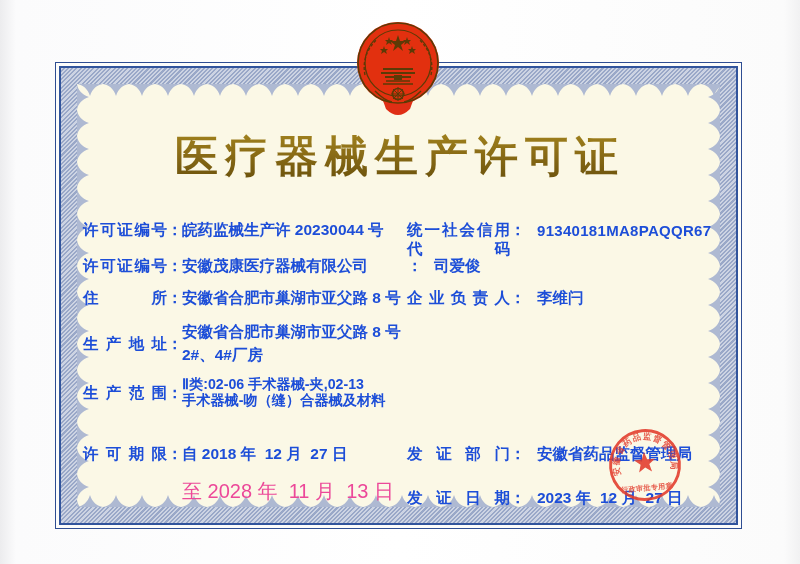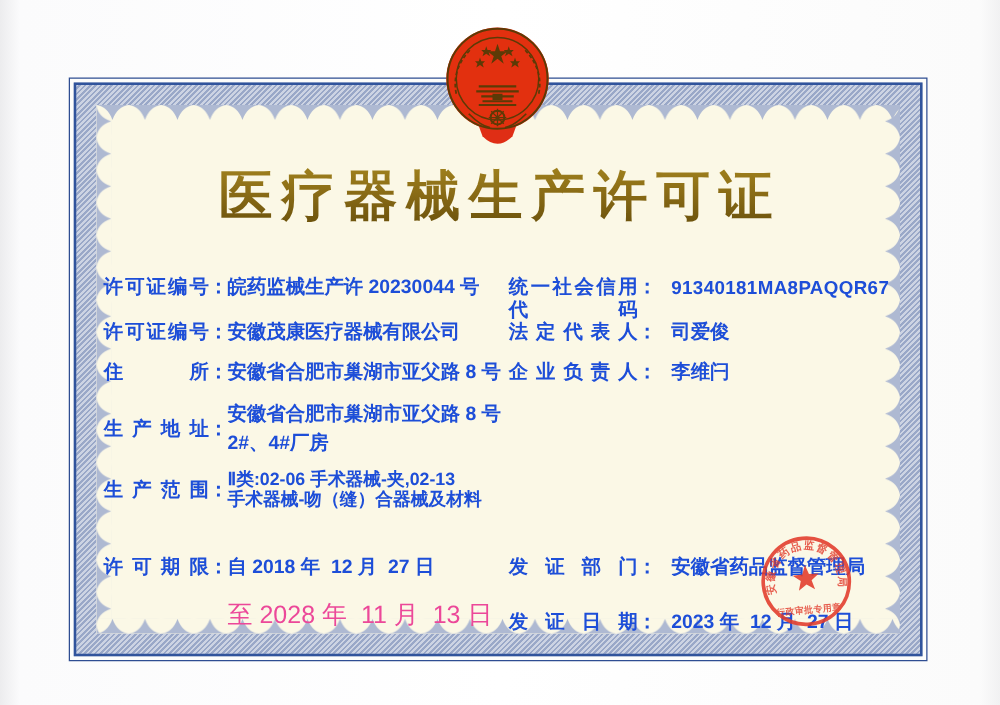--- a/index.html
+++ b/index.html
@@ -169,21 +169,20 @@
       <span class="val">自 2018 年  12 月  27 日</span>
   </div>
   <div class="cont-line" style="top:478px">至 2028 年  11 月  13 日</div>
 
   <div class="row rcol" style="top:220px">
     <span class="lbl w103">统一社会信用代码</span>
       <span class="colon">：</span>
       <span class="val code">91340181MA8PAQQR67</span>
   </div>
   <div class="row rcol" style="top:256px">
-    <span class="lbl w103">法定代表人</span>
       <span class="colon">：</span>
       <span class="val">司爱俊</span>
   </div>
   <div class="row rcol" style="top:288px">
     <span class="lbl w103">企业负责人</span>
       <span class="colon">：</span>
       <span class="val">李维闩</span>
   </div>
   <div class="row rcol" style="top:444px">
     <span class="lbl w103">发证部门</span>

